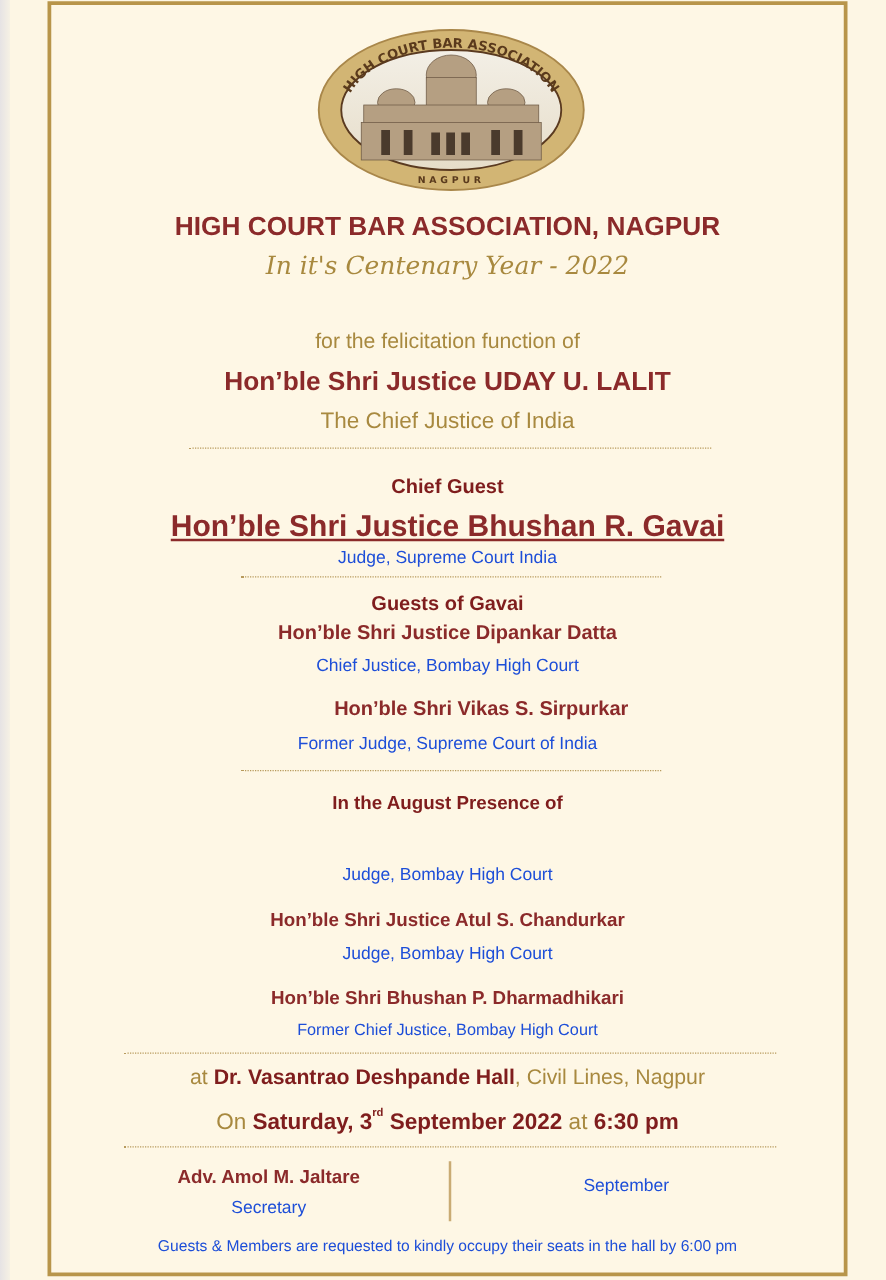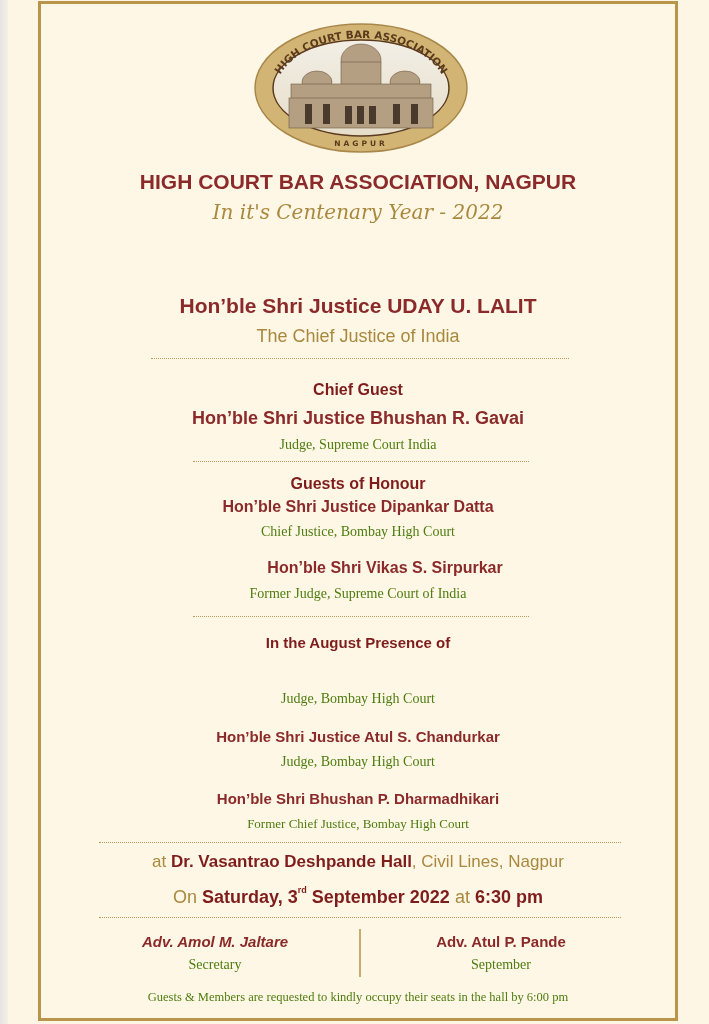--- a/index.html
+++ b/index.html
@@ -10,21 +10,21 @@
   }
   .left-shade { position:absolute; left:0; top:0; width:8px; height:1024px; background:linear-gradient(to right,#e6e3e4,#f6f1e4); }
   .frame {
     position:absolute; left:38px; top:1px; width:634px; height:1014px;
     border:3px solid #b8954a; background:#fef7e5; box-sizing:content-box;
   }
   .abs { position:absolute; left:0; width:100%; text-align:center; white-space:nowrap; }
   .maroon { color:#8b2a2a; font-weight:bold; }
   .gold { color:#a8893f; }
   .goldb { color:#7f1d1d; font-weight:bold; }
-  .light { color:#4d7c0f;font-family:Liberation Serif, serif; }
+  .light { color:#1d4ed8; }
   .dots { position:absolute; height:0; border-top:1.5px dotted #b79a5c; }
 
   
   .logo { position:absolute; left:212px; top:18px; width:216px; height:133px; }
   .gothic { font-family:"DejaVu Serif", serif; font-style:italic; }
   sup { font-size:9px; vertical-align:top; position:relative; top:-2px; }
   .vdiv { position:absolute; left:318px; top:925px; width:1.5px; height:48px; background:#c9ab74; }
 </style>
 </head>
 <body>
@@ -62,31 +62,32 @@
       <rect x="158" y="82" width="7" height="20"></rect>
     </g>
     <text font-family="DejaVu Sans, sans-serif" font-size="10.5" font-weight="bold" fill="#5a3a1c">
       <textPath href="#arcTop" startOffset="50%" text-anchor="middle">HIGH COURT BAR ASSOCIATION</textPath>
     </text>
     <text x="108" y="124" text-anchor="middle" font-family="DejaVu Sans, sans-serif" font-size="7.5" font-weight="bold" fill="#5a3a1c" letter-spacing="3">NAGPUR</text>
   </svg>
 
   <div class="abs maroon" style="top:166px;font-size:21px;">HIGH COURT BAR ASSOCIATION, NAGPUR</div>
   <div class="abs gold gothic" style="top:196px;font-size:20px;">In it's Centenary Year - 2022</div>
+  <div class="abs gold" style="top:259px;font-size:17px;">for the felicitation function of</div>
 
   <div class="abs maroon" style="top:290px;font-size:21px;">Hon’ble Shri Justice UDAY U. LALIT</div>
   <div class="abs gold" style="top:322px;font-size:18px;">The Chief Justice of India</div>
   <div class="dots" style="left:110px;width:418px;top:354px;"></div>
 
   <div class="abs goldb" style="top:377px;font-size:16px;">Chief Guest</div>
-  <div class="abs maroon" style="top:404px;font-size:18px;">Hon’ble Shri Justice Bhushan R. Gavai</div>
+  <div class="abs maroon" style="top:404px;font-size:24px;text-decoration:underline;">Hon’ble Shri Justice Bhushan R. Gavai</div>
   <div class="abs light" style="top:433px;font-size:14px;">Judge, Supreme Court India</div>
   <div class="dots" style="left:152px;width:336px;top:457px;"></div>
 
-  <div class="abs goldb" style="top:471px;font-size:16px;">Guests of Honour</div>
+  <div class="abs goldb" style="top:471px;font-size:16px;">Guests of Gavai</div>
   <div class="abs maroon" style="top:494px;font-size:16px;">Hon’ble Shri Justice Dipankar Datta</div>
   <div class="abs light" style="top:520px;font-size:14px;">Chief Justice, Bombay High Court</div>
   <div class="abs maroon" style="top:555px;font-size:16px;padding-left:27px;">Hon’ble Shri Vikas S. Sirpurkar</div>
   <div class="abs light" style="top:582px;font-size:14px;">Former Judge, Supreme Court of India</div>
   <div class="dots" style="left:152px;width:336px;top:612px;"></div>
 
   <div class="abs goldb" style="top:630px;font-size:15px;">In the August Presence of</div>
   <div class="abs light" style="top:687px;font-size:14px;">Judge, Bombay High Court</div>
   <div class="abs maroon" style="top:724px;font-size:15px;">Hon’ble Shri Justice Atul S. Chandurkar</div>
   <div class="abs light" style="top:750px;font-size:14px;">Judge, Bombay High Court</div>
@@ -100,23 +101,22 @@
   </div>
   <div class="abs gold" style="top:883px;font-size:18px;">
     <span>On</span>
     <span class="goldb"><span>Saturday, 3</span><sup>rd</sup> <span>September 2022</span></span>
     <span>at</span>
     <span class="goldb">6:30 pm</span>
   </div>
   <div class="dots" style="left:58px;width:522px;top:913px;"></div>
 
   <div style="position:absolute;left:44px;width:260px;top:929px;text-align:center;">
-    <div class="maroon" style="font-size:15px;font-style:italic;">Adv. Amol M. Jaltare</div>
+    <div class="maroon" style="font-size:15px;">Adv. Amol M. Jaltare</div>
     <div class="light" style="font-size:14px;margin-top:7px;">Secretary</div>
   </div>
   <div class="vdiv"></div>
   <div style="position:absolute;left:330px;width:260px;top:929px;text-align:center;">
-    <div class="maroon" style="font-size:15px;">Adv. Atul P. Pande</div>
     <div class="light" style="font-size:14px;margin-top:7px;">September</div>
   </div>
 
   <div class="abs light" style="top:986px;font-size:12.5px;">Guests &amp; Members are requested to kindly occupy their seats in the hall by 6:00 pm</div>
 </div>
 
 </body></html>

